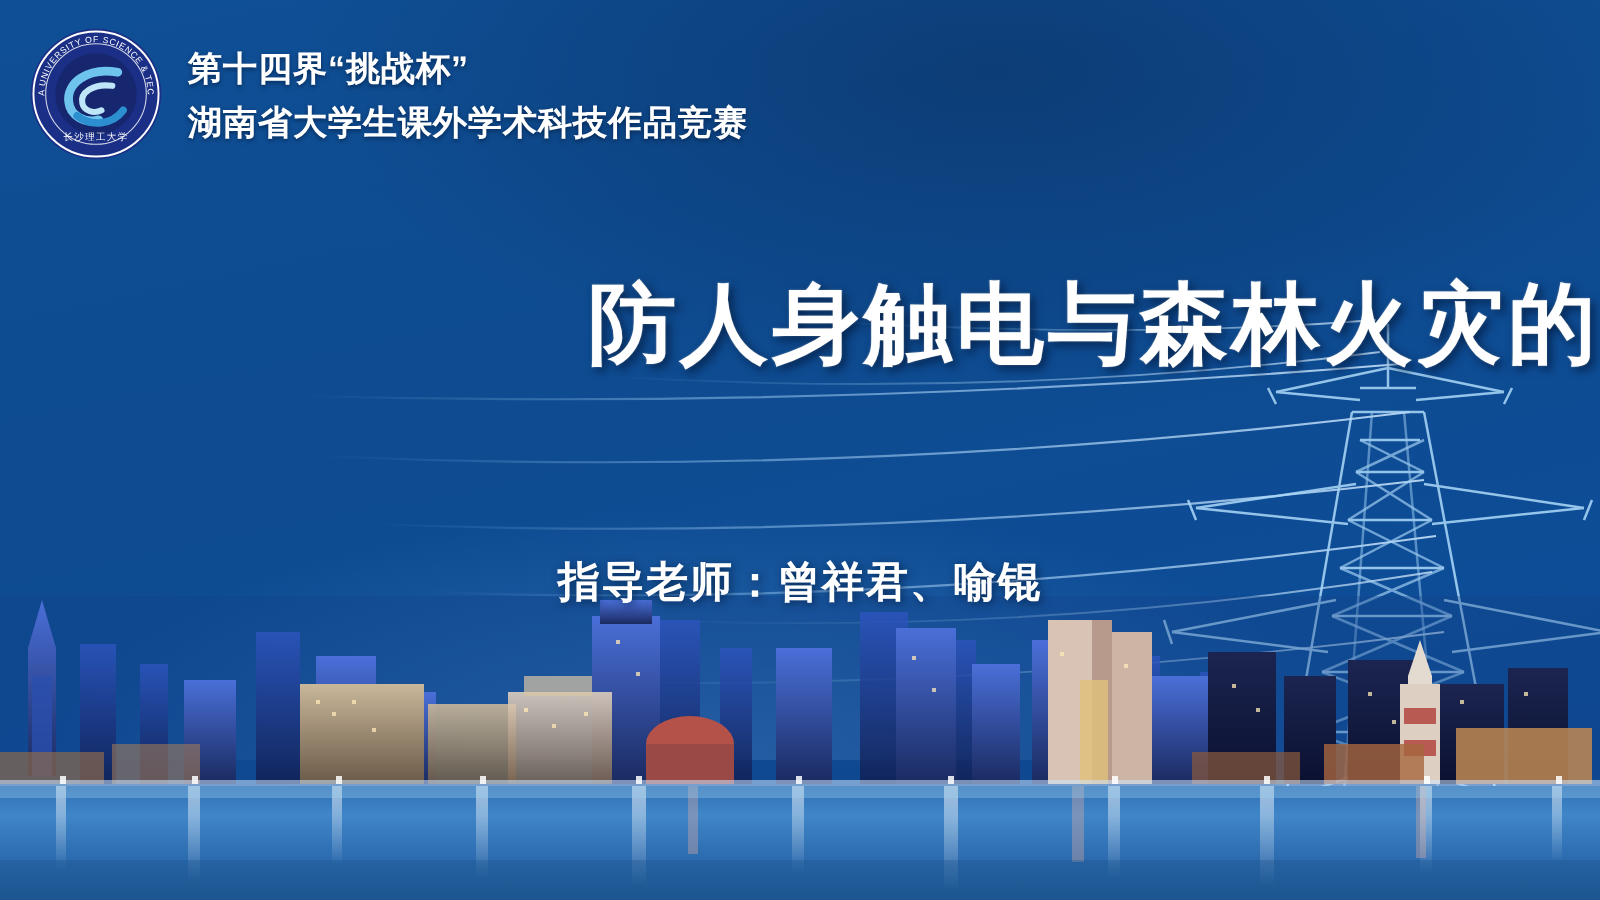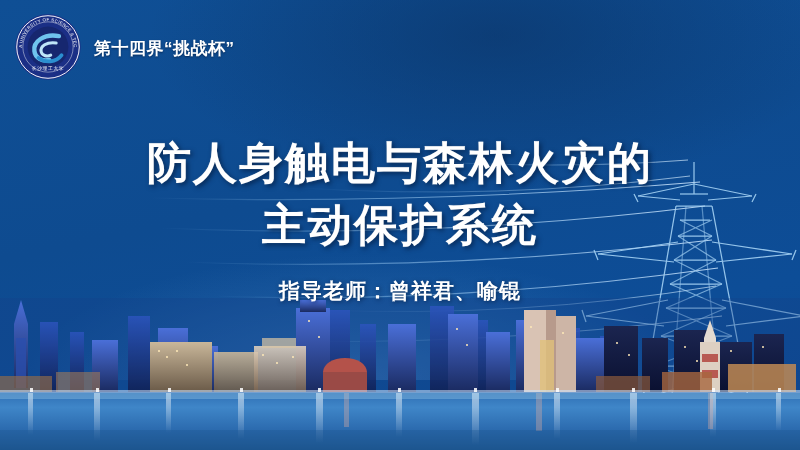--- a/index.html
+++ b/index.html
@@ -28,21 +28,21 @@
   
   .header{position:absolute;left:14px;top:13px;display:flex;align-items:center;gap:12px;}
   .logo{width:68px;height:68px;flex:0 0 68px;position:relative;}
   .hdr-text{display:flex;flex-direction:column;gap:4px;padding-top:2px;}
   .hdr-line1{color:#ffffff;font-size:17px;font-weight:bold;letter-spacing:.5px;
     text-shadow:0 1px 2px rgba(0,20,50,.6);white-space:nowrap;}
   .hdr-line2{color:#ffffff;font-size:17px;font-weight:bold;letter-spacing:.5px;
     text-shadow:0 1px 2px rgba(0,20,50,.6);white-space:nowrap;}
 
   
-  .title-block{position:absolute;left:0;top:132px;width:800px;text-align:center;}
+  .title-block{position:absolute;left:0;top:132px;width:800px;text-align:right;}
   .title-line{color:#ffffff;font-size:44px;font-weight:bold;letter-spacing:2px;
     line-height:62px;white-space:nowrap;
     text-shadow:2px 2px 5px rgba(3,25,60,.75), 0 0 1px rgba(255,255,255,.5);}
   .advisor{position:absolute;left:0;top:277px;width:800px;text-align:center;
     box-sizing:border-box;}
   .advisor span{color:#ffffff;font-size:21px;font-weight:bold;letter-spacing:1px;
     text-shadow:1px 1px 4px rgba(3,25,60,.7);white-space:nowrap;}
 </style>
 </head>
 <body>
@@ -307,25 +307,25 @@
         <g fill="none" stroke="#6fc4ee" stroke-linecap="round">
           <path d="M66,34 C44,30 28,42 30,56 C31,66 42,72 52,69" stroke-width="6.5"></path>
           <path d="M62,44 C48,42 38,49 40,57 C41,62 48,65 54,62" stroke-width="4.5" stroke="#bfe6f8"></path>
           <path d="M36,66 C46,74 62,73 70,62" stroke-width="5.5" stroke="#2b8fd0"></path>
         </g>
         <text x="50" y="84" font-size="7" fill="#ffffff" text-anchor="middle" font-family="'Liberation Sans',sans-serif" letter-spacing="1">长沙理工大学</text>
       </svg>
     </div>
     <div class="hdr-text">
       <div class="hdr-line1">第十四界“挑战杯”</div>
+      <div class="hdr-line2">湖南省大学生课外学术科技作品竞赛</div>
     </div>
   </div>
 
   <div class="title-block">
     <div class="title-line">防人身触电与森林火灾的</div>
-    <div class="title-line">主动保护系统</div>
   </div>
 
   <div class="advisor">
     <span>指导老师：曾祥君、喻锟</span>
   </div>
 
 </div>
 
 </body></html>

